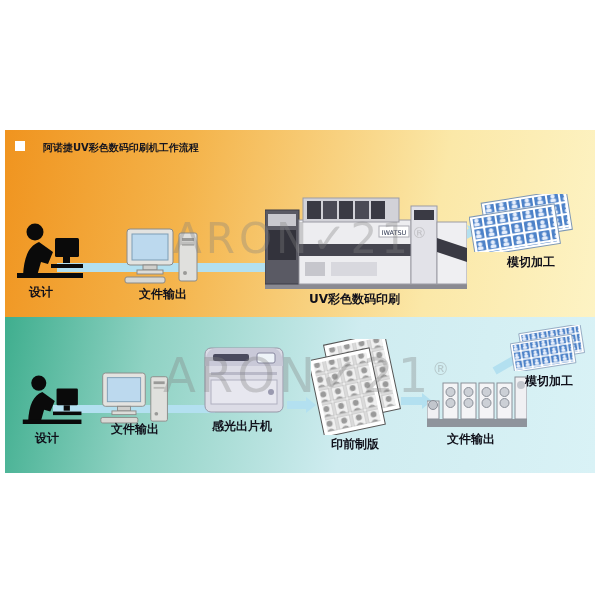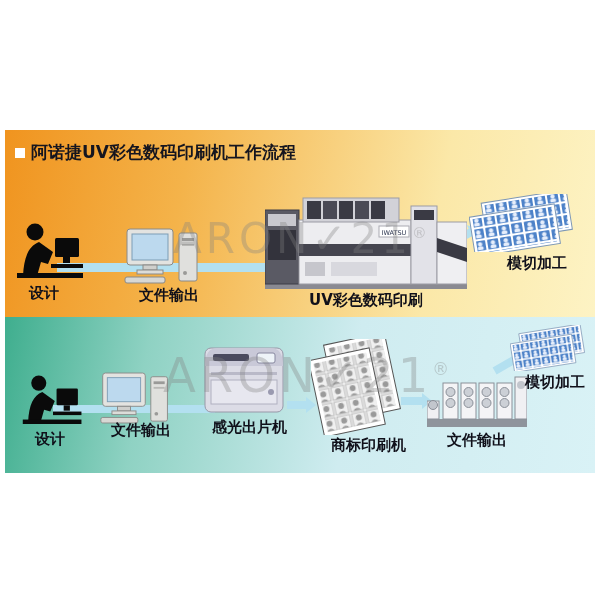--- a/index.html
+++ b/index.html
@@ -2,25 +2,25 @@
 <html><head>
 <meta charset="utf-8">
 <style>
   *{margin:0;padding:0;box-sizing:border-box}
   html,body{width:600px;height:592px;background:#fff;font-family:"DejaVu Sans","Liberation Sans",sans-serif}
   .canvas{position:relative;width:600px;height:592px;background:#fff;overflow:hidden}
   .diagram{position:absolute;left:5px;top:130px;width:590px}
   .panel{position:relative;width:100%;overflow:hidden}
   .panel.top{height:187px;background:linear-gradient(100deg,#f0941f 0%,#f4b34a 30%,#fbe8a8 72%,#fdf3c4 100%)}
   .panel.bottom{height:156px;background:linear-gradient(100deg,#3fae8e 0%,#8fd2c3 24%,#cfecf0 58%,#d9f2f6 100%)}
-  .panel-title{position:absolute;display:flex;align-items:center;gap:6px;font-weight:bold;font-size:17px;color:#15151f;z-index:5}
+  .panel-title{position:absolute;display:flex;align-items:flex-start;gap:18px;font-weight:bold;font-size:10px;color:#15151f;z-index:5}
   .panel.top .panel-title{left:10px;top:11px}
   .panel.bottom .panel-title{left:10px;top:8px}
   .bullet{width:10px;height:10px;background:#ffffff;display:inline-block;flex:0 0 auto}
-  .step-label{position:absolute;font-size:15px;font-weight:bold;color:#10101a;white-space:nowrap;z-index:3}
+  .step-label{position:absolute;font-size:12px;font-weight:bold;color:#10101a;white-space:nowrap;z-index:3}
   .watermark{position:absolute;font-weight:400;letter-spacing:4px;color:rgba(128,128,128,0.34);z-index:4;pointer-events:none;line-height:1}
   .watermark sup{font-size:0.35em;letter-spacing:0}
   .wm-top{left:168px;top:88px;font-size:42px}
   .wm-bottom{left:158px;top:34px;font-size:48px}
   .item{position:absolute;z-index:2;line-height:0}
   .flow-band{position:absolute;background:#b3e0f0;z-index:1}
   .flow-arrow{position:absolute;height:8px;background:#b3e0f0;z-index:1}
   .flow-arrow::after{content:"";position:absolute;right:-9px;top:-4px;width:0;height:0;border-left:10px solid #b3e0f0;border-top:8px solid transparent;border-bottom:8px solid transparent}
 </style>
 </head>
@@ -184,21 +184,21 @@
               <rect width="62" height="78" fill="#ffffff" stroke="#555555"></rect>
               <rect x="4" y="4" width="54" height="70" fill="url(#facesBtm)"></rect>
             </g>
             <g transform="translate(4,12)">
               <rect width="62" height="78" fill="#ffffff" stroke="#555555"></rect>
               <rect x="4" y="4" width="54" height="70" fill="url(#facesBtm)"></rect>
             </g>
           </g>
         </svg>
       </div>
-      <div class="step-label" style="left:326px;top:119px">商标印刷机</div>
+      <div class="step-label" style="left:326px;top:119px">印前制版</div>
 
       <div class="item" style="left:422px;top:50px">
         <svg width="100" height="62" viewBox="0 0 100 62">
           <rect x="0" y="52" width="100" height="8" fill="#8f949c"></rect>
           <rect x="0" y="34" width="12" height="18" fill="#f0f0f3" stroke="#8a8f98"></rect>
           <circle cx="6" cy="38" r="4.5" fill="#c2c6cd" stroke="#8a8f98"></circle>
           <g stroke="#8a8f98" fill="#f4f4f6">
             <rect x="16" y="16" width="15" height="36"></rect>
             <rect x="34" y="16" width="15" height="36"></rect>
             <rect x="52" y="16" width="15" height="36"></rect>

